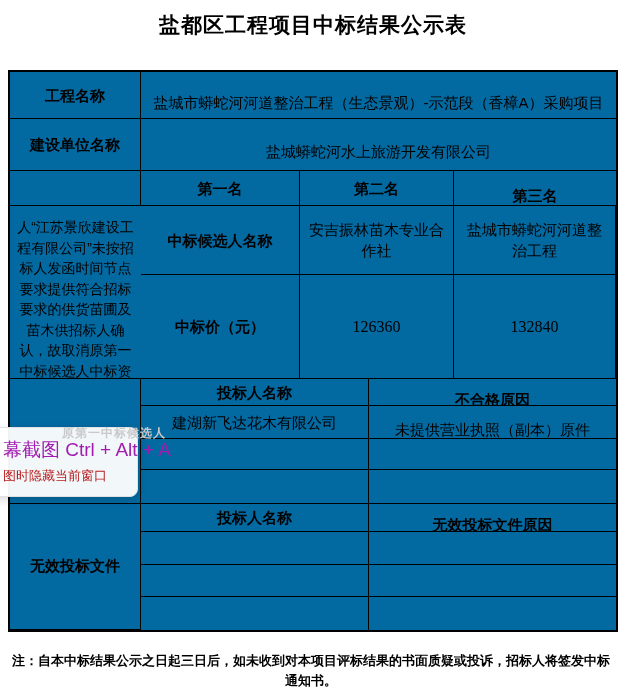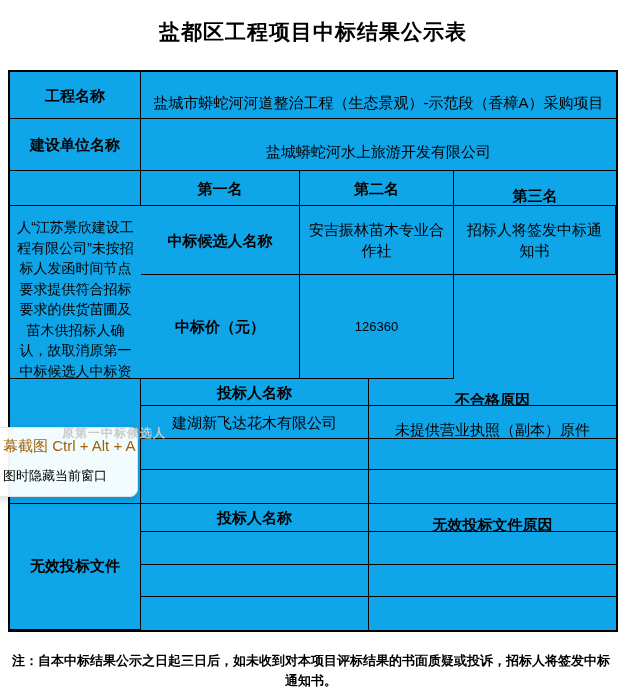--- a/index.html
+++ b/index.html
@@ -6,62 +6,62 @@
   html,body { background:#fff; }
   body {
     width:626px; height:698px; position:relative;
     font-family:"Liberation Sans","DejaVu Sans",sans-serif;
     color:#000;
   }
   .canvas { position:absolute; left:0; top:0; width:626px; height:698px; overflow:hidden; background:#fff; }
 
   .doc-title {
     position:absolute; left:0; top:11px; width:626px;
-    text-align:center; font-size:21px; font-weight:bold; letter-spacing:1px;margin-top:7px;
+    text-align:center; font-size:21px; font-weight:bold; letter-spacing:1px;
   }
 
   .table-wrap {
     position:absolute; left:8px; top:70px; width:610px; height:562px;
-    border:2px solid #000; background:#0ea5e9;
+    border:2px solid #000; background:#0369a1;
   }
 
   .sec { display:grid; width:606px; }
   .sec1 { grid-template-columns:131px 159px 154px 162px; grid-template-rows:47px 52px 35px 69px 104px; }
   .sec2 { grid-template-columns:131px 228px 247px; grid-template-rows:27px 33px 31px 34px; }
   .sec3 { grid-template-columns:131px 228px 247px; grid-template-rows:28px 33px 32px 33px; }
 
   .cell {
     display:flex; align-items:center; justify-content:center;
     border-right:1px solid #000; border-bottom:1px solid #000;
     text-align:center; font-size:15px; line-height:21px; overflow:hidden;
   }
   .no-r { border-right:none;margin-top:14px; }
   .no-b { border-bottom:none; }
   .bold { font-weight:bold; }
   .pad { padding:0 9px; }
-  .price { font-size:13px; }
+  .price { font-size:16px;font-family:Liberation Serif, serif; }
   .remark { font-size:14px; line-height:20.5px; padding:0 7px; }
   .span3 { grid-column:2 / 5; }
   .rowspan2 { grid-row:4 / 6; }
   .rowspan4 { grid-row:1 / 5;font-family:Liberation Serif, serif; }
 
   .note {
     position:absolute; left:10px; top:651px; width:602px;
     font-size:13px; font-weight:bold; line-height:20px; text-align:center;
   }
 
   .tooltip {
     position:absolute; left:-12px; top:427px; width:150px; height:70px;
     background:rgba(255,255,255,0.95);
     border:1px solid #e2e2e2; border-radius:8px;
     box-shadow:0 3px 10px rgba(0,0,0,0.14);
     z-index:10;
   }
-  .tooltip .tline1 { position:absolute; left:14px; top:9px;  font-size:15px; color:#a16207; white-space:nowrap; }
-  .tooltip .tline2 { position:absolute; left:14px; top:39px; font-size:13px; color:#000000; white-space:nowrap; }
+  .tooltip .tline1 { position:absolute; left:14px; top:9px;  font-size:19px; color:#a21caf; white-space:nowrap; }
+  .tooltip .tline2 { position:absolute; left:14px; top:39px; font-size:13px; color:#b91c1c; white-space:nowrap; }
 
   .ghost-label {
     position:absolute; left:62px; top:425px;
     font-size:12px; font-weight:bold; color:#c9c9c9; letter-spacing:1px;
     z-index:11; white-space:nowrap;
   }
 </style>
 </head>
 <body>
 
@@ -78,25 +78,26 @@
       <div class="cell bold">建设单位名称</div>
       <div class="cell span3 no-r pad">盐城蟒蛇河水上旅游开发有限公司</div>
 
       <div class="cell"></div>
       <div class="cell bold">第一名</div>
       <div class="cell bold">第二名</div>
       <div class="cell bold no-r">第三名</div>
 
       <div class="cell bold">中标候选人名称</div>
       <div class="cell pad">安吉振林苗木专业合作社</div>
-      <div class="cell pad">招标人将签发中标通知书</div>
+      <div class="cell pad">盐城市蟒蛇河河道整治工程</div>
       <div class="cell remark rowspan2 no-r">原第一中标候选人“江苏景欣建设工程有限公司”未按招标人发函时间节点要求提供符合招标要求的供货苗圃及苗木供招标人确认，故取消原第一中标候选人中标资格。</div>
 
       <div class="cell bold">中标价（元）</div>
       <div class="cell price">126360</div>
+      <div class="cell price">132840</div>
     </div>
 
     <div class="sec sec2">
       <div class="cell rowspan4"></div>
       <div class="cell bold">投标人名称</div>
       <div class="cell bold no-r">不合格原因</div>
 
       <div class="cell">建湖新飞达花木有限公司</div>
       <div class="cell no-r">未提供营业执照（副本）原件</div>
 

